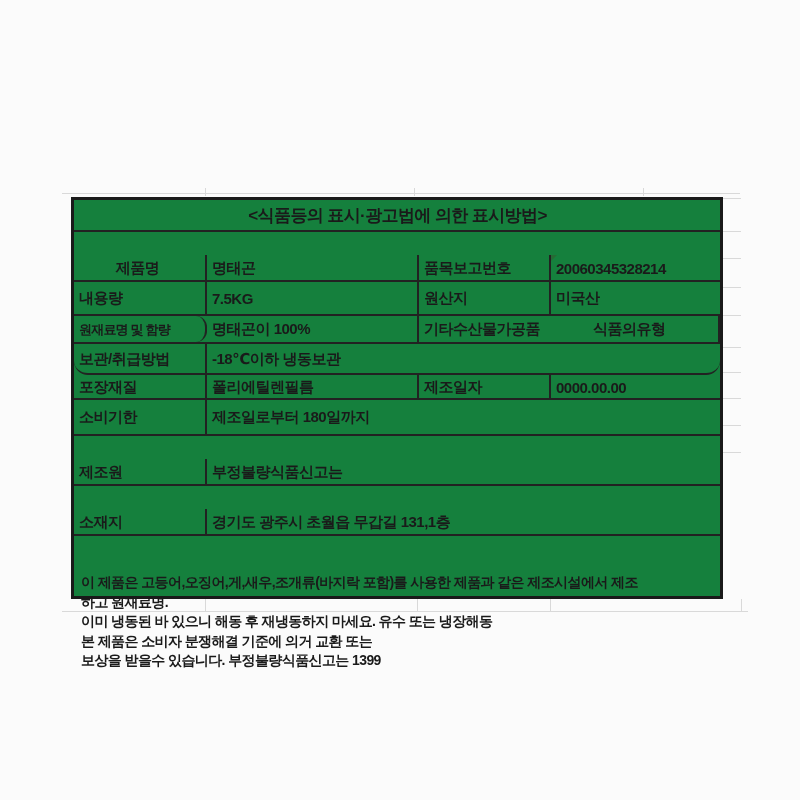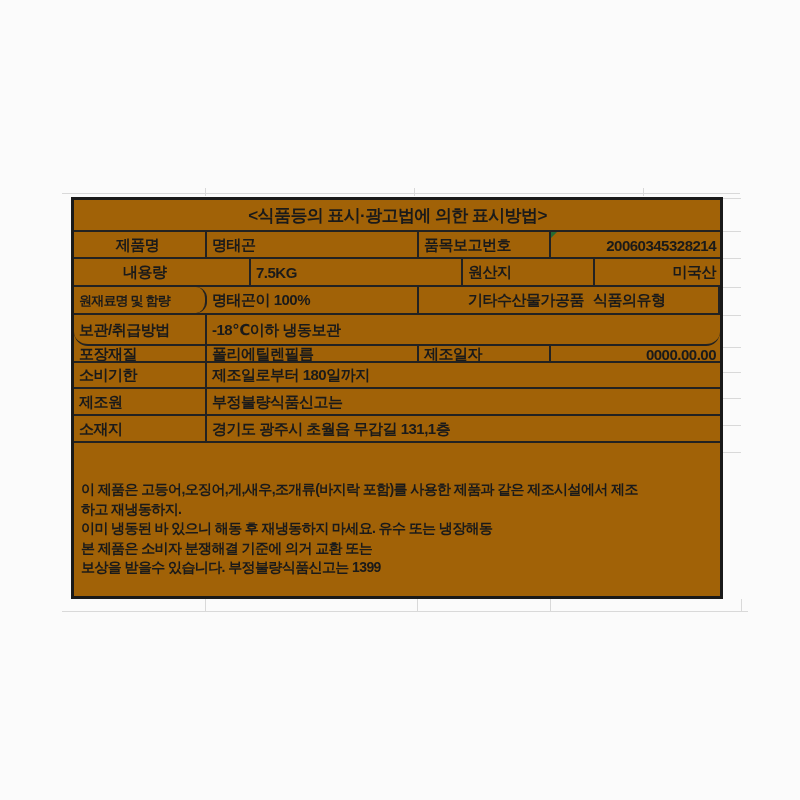--- a/index.html
+++ b/index.html
@@ -15,21 +15,21 @@
   
   .grid-h { position: absolute; height: 1px; background: #d9d9d9; }
   .grid-v { position: absolute; width: 1px; background: #d9d9d9; }
 
   
   .label-table {
     position: absolute;
     left: 71px; top: 197px;
     width: 652px; height: 402px;
     border: 3px solid #1a1a1a;
-    background: #a16207;
+    background: #15803d;
     display: flex;
     flex-direction: column;
     font-weight: bold;
   }
   .t-row {
     display: flex;
     flex-direction: row;
     border-bottom: 2px solid #222222;
     flex-shrink: 0;
   }
@@ -41,33 +41,33 @@
     font-size: 15px;
     letter-spacing: -0.5px;
     white-space: nowrap;
     overflow: hidden;
     position: relative;
   }
   .bdr { border-right: 2px solid #222222; }
   .c1 { width: 133px; }
   .c2 { width: 212px; text-align: center; }
   .c3 { width: 132px; }
-  .c4 { flex: 1; justify-content: flex-end; }
+  .c4 { flex: 1; }
   .span-right { flex: 1; }
   .center { justify-content: center; padding-left: 0; }
   .small { font-size: 13px; letter-spacing: -0.8px; border-radius: 11px; }
 
   .row-title { height: 32px; }
   .row-title .cell { width: 100%; justify-content: center; font-size: 17px; letter-spacing: -0.6px; }
-  .row-h27 { height: 27px; }
-  .row-h29 { height: 28px; padding-left: 44px; }
+  .row-h27 { height: 27px; margin-top: 23px; }
+  .row-h29 { height: 34px; }
   .row-h28 { height: 28px; }
   .row-h31 { height: 31px; border-radius: 14px; }
-  .row-h25 { height: 17px; }
-  .row-h26 { height: 26px; text-align: right; }
+  .row-h25 { height: 25px; }
+  .row-h26 { height: 36px; text-align: right; }
 
   
   .flag {
     position: absolute;
     left: 0; top: 0;
     width: 0; height: 0;
     border-top: 6px solid #256b34;
     border-right: 6px solid transparent;
   }
 
@@ -162,20 +162,20 @@
   </div>
 
   <div class="t-row row-h27">
     <div class="cell c1 bdr">소재지</div>
     <div class="cell span-right">경기도 광주시 초월읍 무갑길 131,1층</div>
   </div>
 
   <div class="t-row">
     <div class="cell notice">
       <p>이 제품은 고등어,오징어,게,새우,조개류(바지락 포함)를 사용한 제품과 같은 제조시설에서 제조</p>
-      <p>하고 재냉동하지.</p>
+      <p>하고 원재료명.</p>
       <p>이미 냉동된 바 있으니 해동 후 재냉동하지 마세요. 유수 또는 냉장해동</p>
       <p>본 제품은 소비자 분쟁해결 기준에 의거 교환 또는</p>
       <p>보상을 받을수 있습니다. 부정불량식품신고는 1399</p>
     </div>
   </div>
 
 </div>
 
 </body></html>

